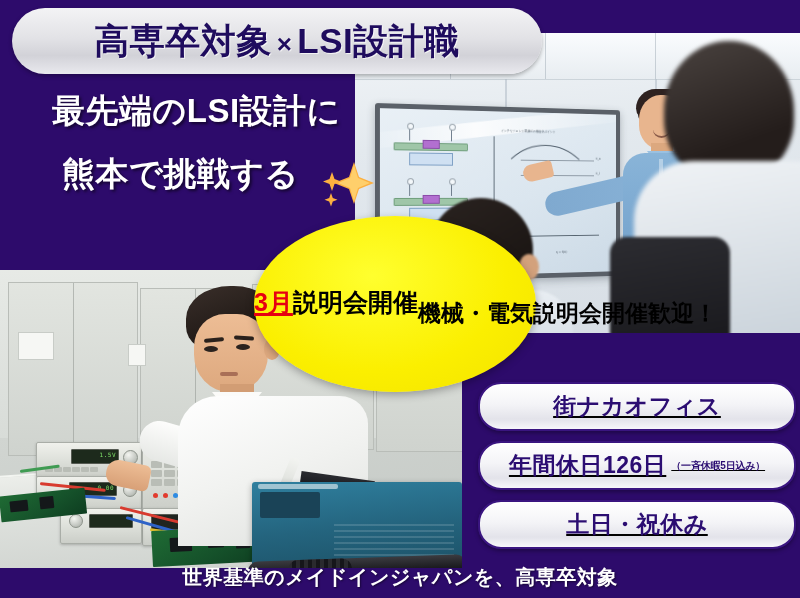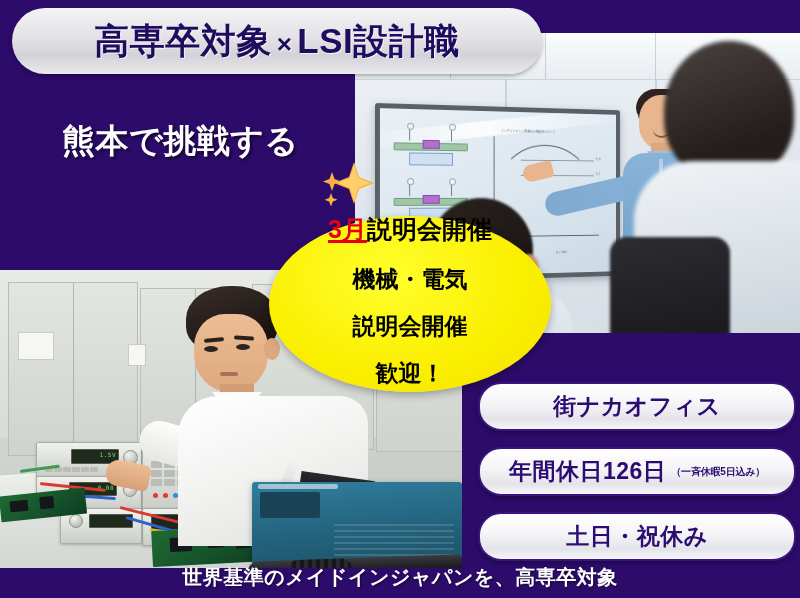--- a/index.html
+++ b/index.html
@@ -435,28 +435,28 @@
     text-shadow: 2px 2px 3px rgba(0,0,0,.55);
   }
   .headline .l2 { display: block; margin-top: 30px; padding-left: 10px; }
   .sparkle {
     position: absolute; left: 322px; top: 160px;
     width: 54px; height: 48px; z-index: 7;
   }
 
   .oval {
     position: absolute;
-    left: 269px; top: 216px;
+    left: 254px; top: 216px;
     width: 282px; height: 176px;
     border-radius: 50%;
     background: radial-gradient(ellipse at 42% 34%, #ffff2e 0%, #fbef00 58%, #f2e200 100%);
     box-shadow: 0 3px 9px rgba(0,0,0,.3);
     z-index: 8;
-    display: flex; flex-direction: column;
-    align-items: center; justify-content: flex-start;
+    display: flex; 
+    align-items: center; justify-content: space-between;
     text-align: center;
   }
   .oval-l1 {
     font-size: 25px; font-weight: 700; color: #000;
     white-space: nowrap; line-height: 1.1; margin-bottom: 2px;
   }
   .oval-l1 .m {
     color: #e60012;
     text-decoration: underline;
     text-decoration-color: #e60012;
@@ -466,21 +466,21 @@
   .oval-body {
     font-size: 23px; font-weight: 700; color: #000;
     line-height: 1.18; white-space: nowrap; margin-top: 20px;
   }
 
   .badges {
     position: absolute;
     left: 478px; top: 382px;
     width: 318px;
     z-index: 7;
-    display: flex; flex-direction: column; gap: 16px;
+    display: flex; flex-direction: column; gap: 10px; text-decoration: underline;
   }
   .badge {
     height: 45px;
     border-radius: 23px;
     background: linear-gradient(180deg, #ffffff 0%, #f4f4f7 45%, #e3e3ea 78%, #f7f7fa 100%);
     border: 2px solid #3a1580;
     box-shadow: 0 2px 4px rgba(0,0,0,.35), inset 0 1px 0 #fff;
     display: flex; align-items: center; justify-content: center;
     white-space: nowrap;
   }
@@ -706,20 +706,21 @@
     <div class="lab-hose"></div>
   </div>
 
   <div class="title-pill">
     <div class="title-pill-text">
       <span class="ul">高専卒対象</span><span class="x">×</span><span>LSI設計職</span>
     </div>
   </div>
 
   <div class="headline">
+    <span>最先端のLSI設計に</span>
     <span class="l2">熊本で挑戦する</span>
   </div>
   <svg class="sparkle" viewBox="0 0 54 48">
     <path d="M32 2 L37 17 L52 23 L37 29 L32 44 L27 29 L12 23 L27 17 Z" fill="#fcb040"></path>
     <path d="M32 5 L36 18 L48 23 L36 28 L32 41 L28 28 L16 23 L28 18 Z" fill="#ffcf6b"></path>
     <path d="M10 12 L12.5 19 L19 21.5 L12.5 24 L10 31 L7.5 24 L1 21.5 L7.5 19 Z" fill="#fcb040"></path>
     <path d="M9 33 L10.8 38 L15.5 39.8 L10.8 41.6 L9 46.5 L7.2 41.6 L2.5 39.8 L7.2 38 Z" fill="#fcb040"></path>
   </svg>
 
   <div class="oval">

